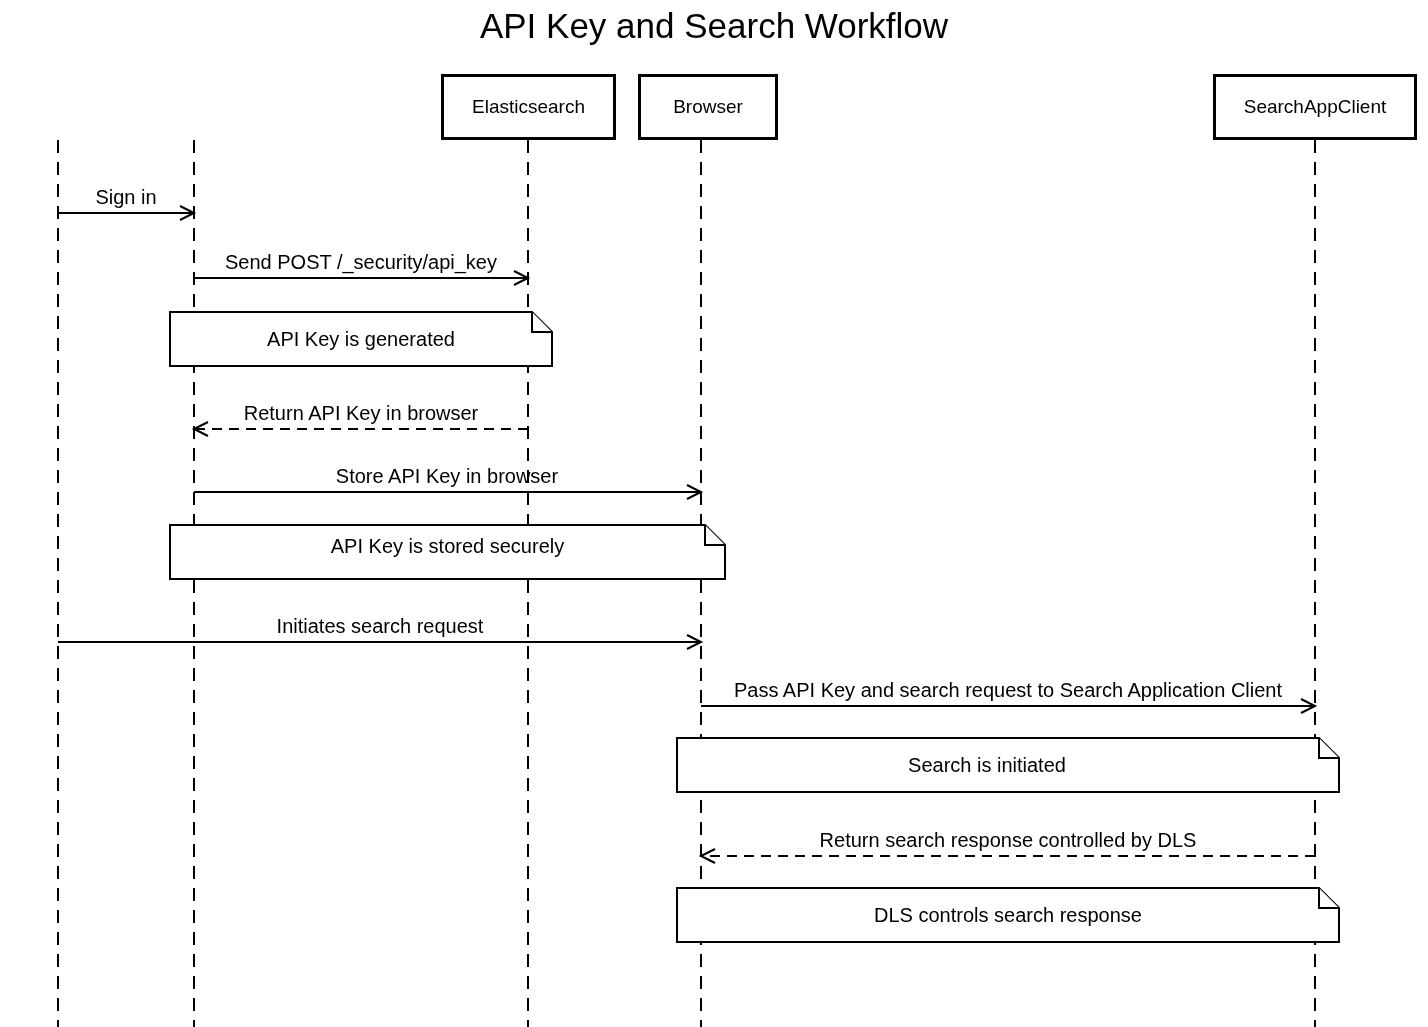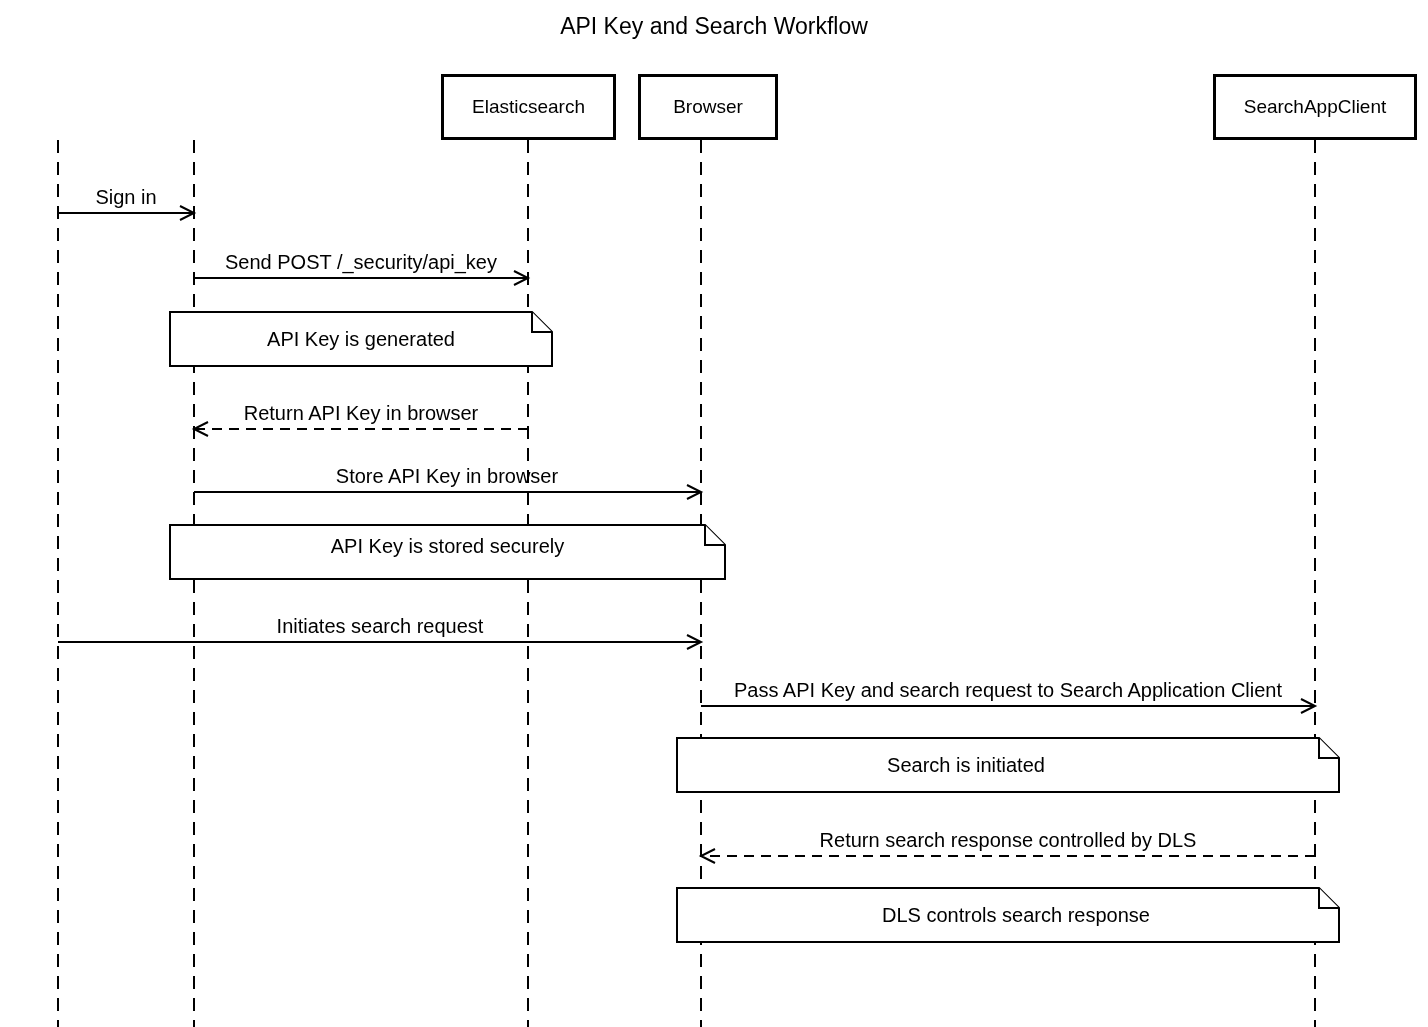--- a/index.html
+++ b/index.html
@@ -10,21 +10,21 @@
     background: #ffffff;
     color: #000000;
     font-family: "Liberation Sans", sans-serif;
     overflow: hidden;
   }
   .diagram-title {
     position: absolute;
     top: 8px; left: 0;
     width: 100%; height: 36px;
     line-height: 36px;
-    font-size: 23px;
+    font-size: 35px;
     text-align: center;
     white-space: nowrap;
   }
   svg.layer { position: absolute; top: 0; left: 0; }
   .lifeline { stroke: #000; stroke-width: 2; stroke-dasharray: 13 9; fill: none; }
   .msg-line { stroke: #000; stroke-width: 2; fill: none; }
   .dashed   { stroke-dasharray: 10 7; }
   .note-shape { fill: #ffffff; stroke: #000; stroke-width: 2; }
   .note-fold  { fill: #ffffff; stroke: #000; stroke-width: 2; }
   .actor {
@@ -111,16 +111,16 @@
   <div class="msg-label" style="left:-194px; top:185px;">Sign in</div>
   <div class="msg-label" style="left:41px; top:250px;">Send POST /_security/api_key</div>
   <div class="msg-label" style="left:41px; top:401px;">Return API Key in browser</div>
   <div class="msg-label" style="left:127px; top:464px;">Store API Key in browser</div>
   <div class="msg-label" style="left:60px; top:614px;">Initiates search request</div>
   <div class="msg-label" style="left:688px; top:678px;">Pass API Key and search request to Search Application Client</div>
   <div class="msg-label" style="left:688px; top:828px;">Return search response controlled by DLS</div>
 
   <div class="note-label" style="left:170px; top:312px; width:382px; height:54px;">API Key is generated</div>
   <div class="note-label" style="left:170px; top:525px; width:555px; height:42px;">API Key is stored securely</div>
-  <div class="note-label" style="left:677px; top:738px; width:578px; height:54px;">Search is initiated</div>
-  <div class="note-label" style="left:677px; top:888px; width:662px; height:54px;padding-left:8px;">DLS controls search response</div>
+  <div class="note-label" style="left:677px; top:738px; width:578px; height:54px;padding-left:21px;">Search is initiated</div>
+  <div class="note-label" style="left:677px; top:888px; width:662px; height:54px;">DLS controls search response</div>
 
 </div>
 
 </body></html>

